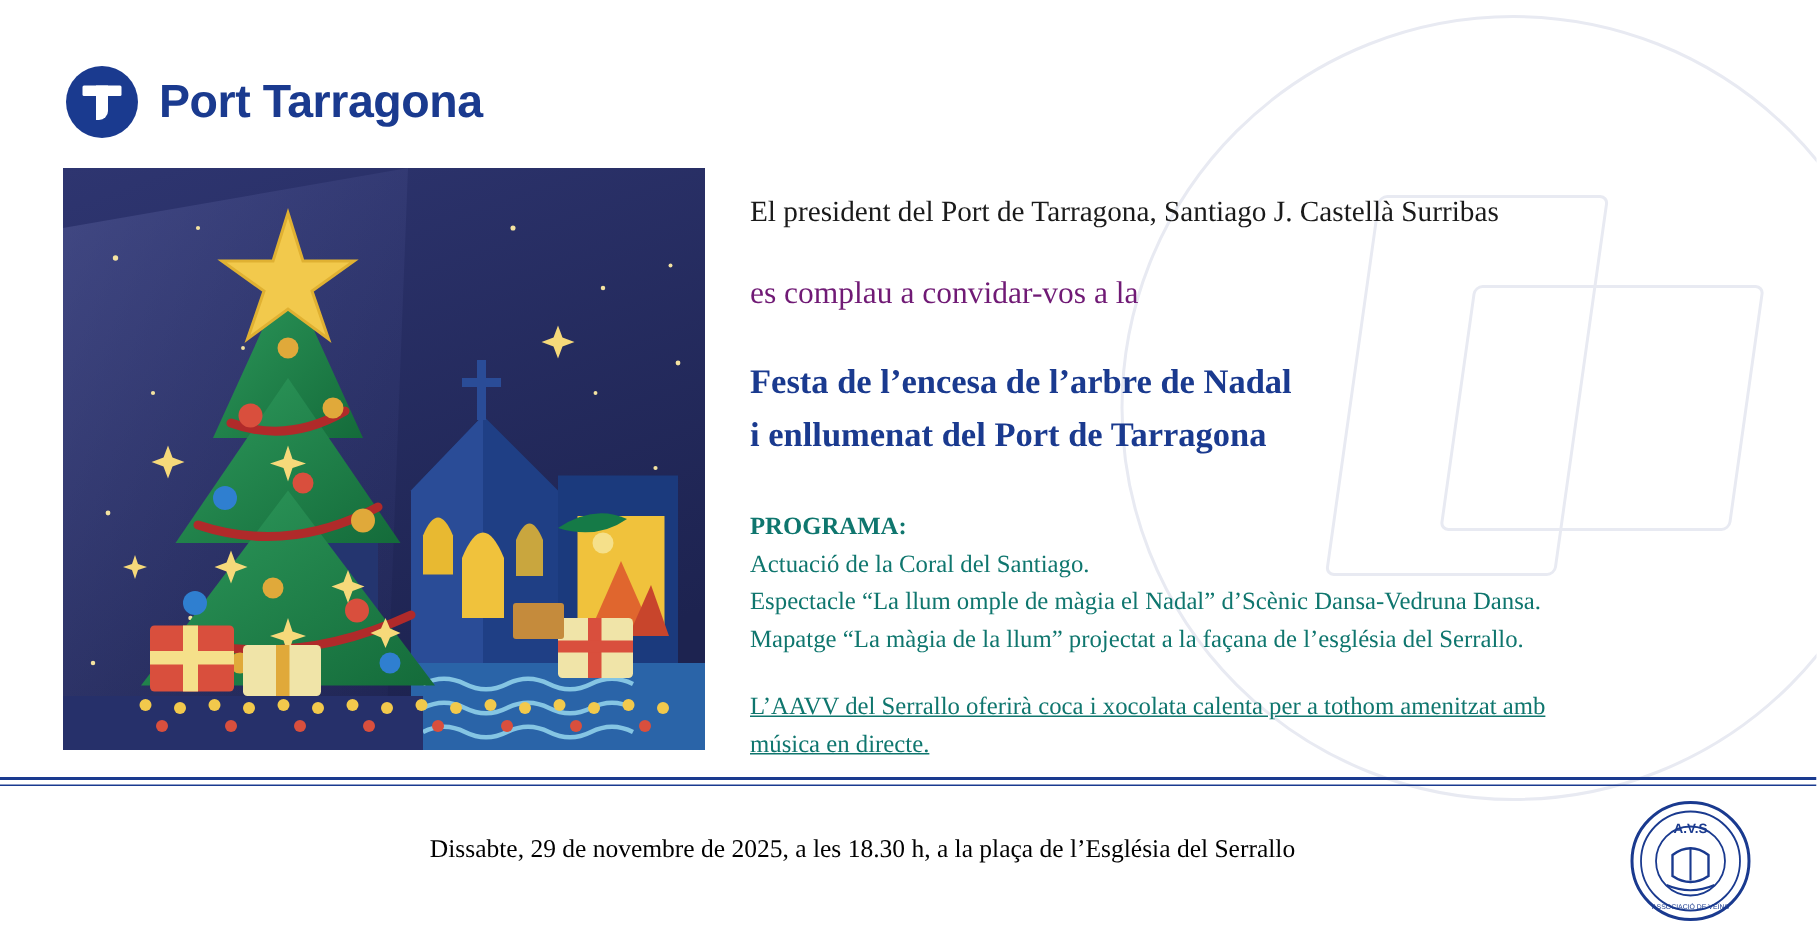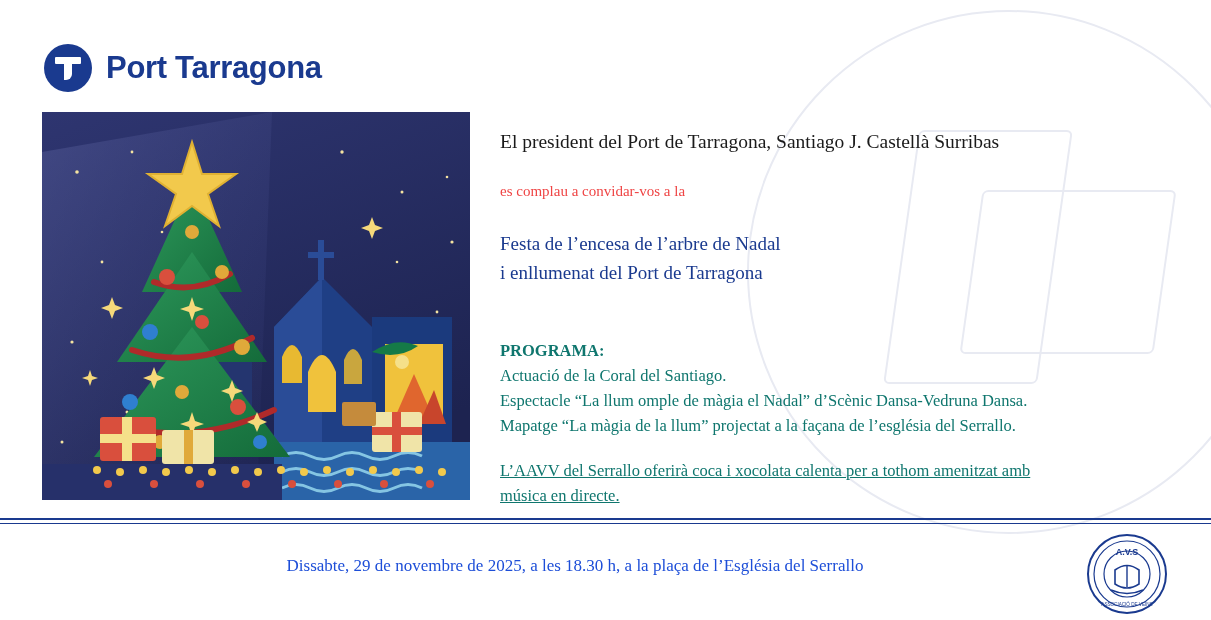--- a/index.html
+++ b/index.html
@@ -119,28 +119,28 @@
     top: 128px;
     width: 660px;
     font-family: "Liberation Serif", serif;
   }
   .invite-line1 {
     font-size: 19.5px;
     color: #1a1a1a;
     line-height: 1.4;
   }
   .invite-line2 {
-    font-size: 15px;
-    color: #ef4444;
+    font-size: 21px;
+    color: #701a75;
     margin-top: 28px;
   }
   .event-title {
     margin-top: 30px;
-    font-size: 19px;
-    font-weight: normal;
+    font-size: 23px;
+    font-weight: bold;
     color: #1a3a8f;
     line-height: 1.5;
   }
 
   .program-block {
     position: absolute;
     left: 500px;
     top: 338px;
     width: 680px;
     font-family: "Liberation Serif", serif;
@@ -176,21 +176,21 @@
     border-top: 1px solid #1a3a8f;
   }
   .footer-text {
     position: absolute;
     left: 0;
     top: 556px;
     width: 1150px;
     text-align: center;
     font-family: "Liberation Serif", serif;
     font-size: 17px;
-    color: #1d4ed8;
+    color: #000000;
   }
   .avs-seal {
     position: absolute;
     right: 42px;
     top: 532px;
     width: 84px;
     height: 84px;
   }
   .avs-seal svg { display: block; }
 </style>

